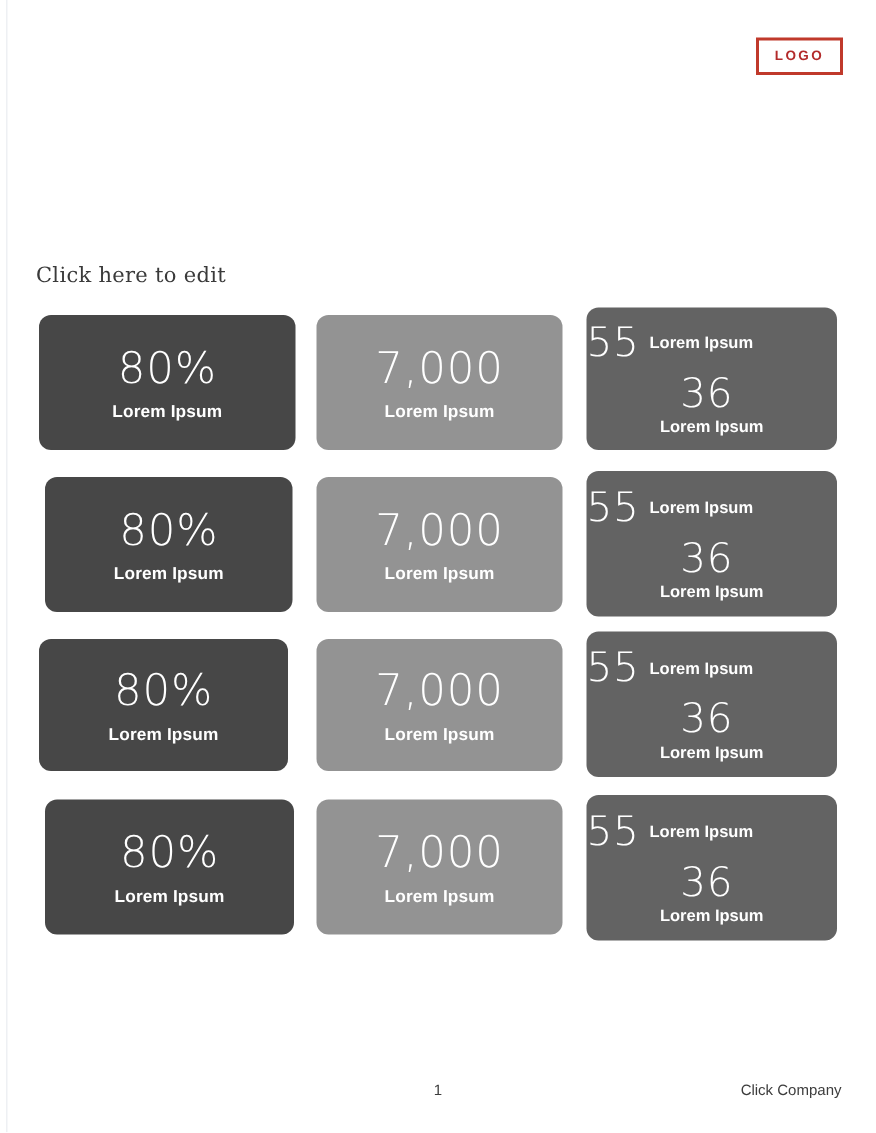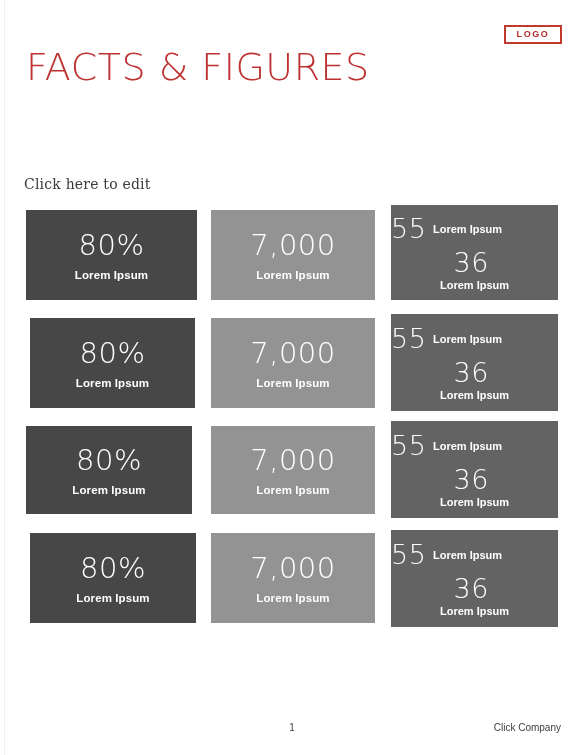--- a/index.html
+++ b/index.html
@@ -40,21 +40,21 @@
     font-weight: 300;
     letter-spacing: 0.5px;
     color: #be3232;
     white-space: nowrap;
   }
   #logo-box {
     position: absolute;
     right: 22px;
     top: 25px;
     width: 58px;
-    height: 19px;
+    height: 25px;
     box-sizing: border-box;
     border: 2px solid #c0392b;
     display: flex;
     align-items: center;
     justify-content: center;
   }
   #logo-box .logo-text {
     font-family: "Liberation Sans", sans-serif;
     font-size: 9px;
     font-weight: bold;
@@ -73,20 +73,21 @@
     color: #3a3a3a;
     letter-spacing: 0.2px;
     white-space: nowrap;
   }
 
   
   .card {
     position: absolute;
     box-sizing: border-box;
     overflow: hidden;
+    border-radius: 8px;
   }
 
   
   .card.stat {
     display: flex;
     flex-direction: column;
     align-items: center;
     justify-content: center;
   }
   .card.stat .big-number {
@@ -159,21 +160,20 @@
     white-space: nowrap;
   }
 </style>
 </head>
 <body>
 
 <div id="page">
 
   <div id="left-rule"></div>
 
-  <div id="page-title">FACTS &amp; FIGURES</div>
 
   <div id="logo-box">
     <span class="logo-text">LOGO</span>
   </div>
 
   <div id="edit-caption">Click here to edit</div>
 
   <div id="cards-layer">
       <div class="card stat" style="left: 26px; top: 210px; width: 171px; height: 90px; background: rgb(71, 71, 71);">
         <div class="big-number">80%</div>

